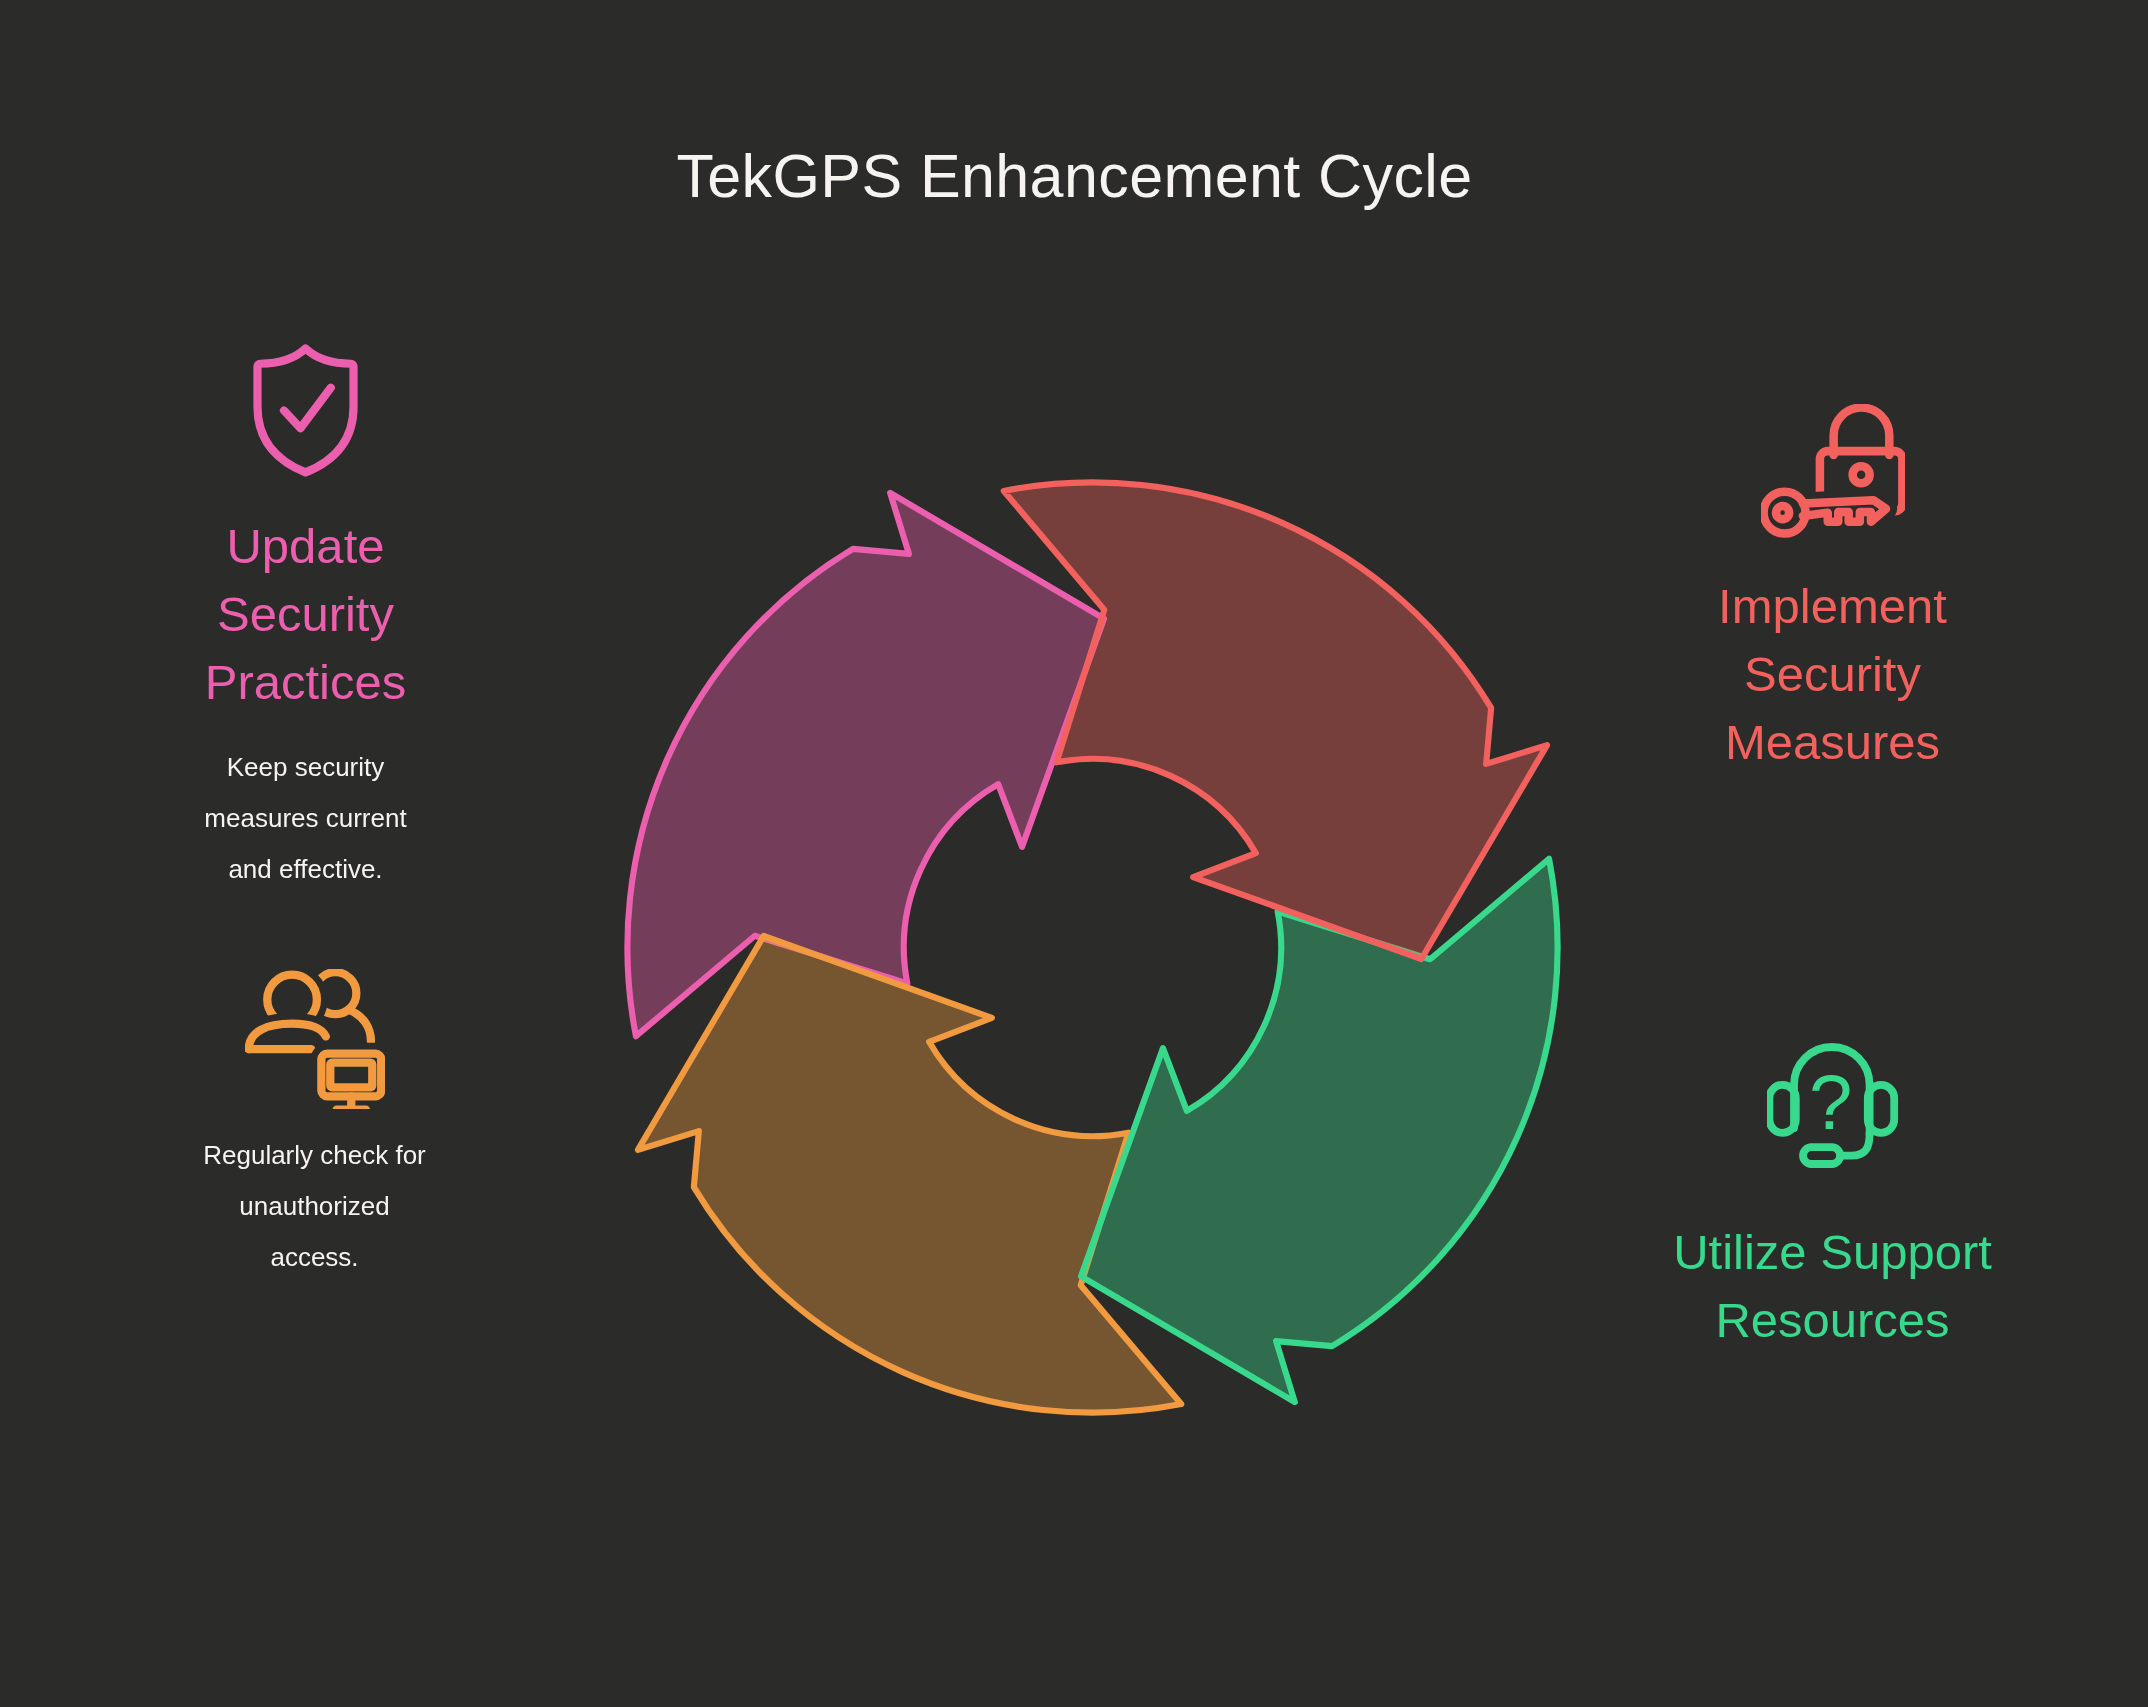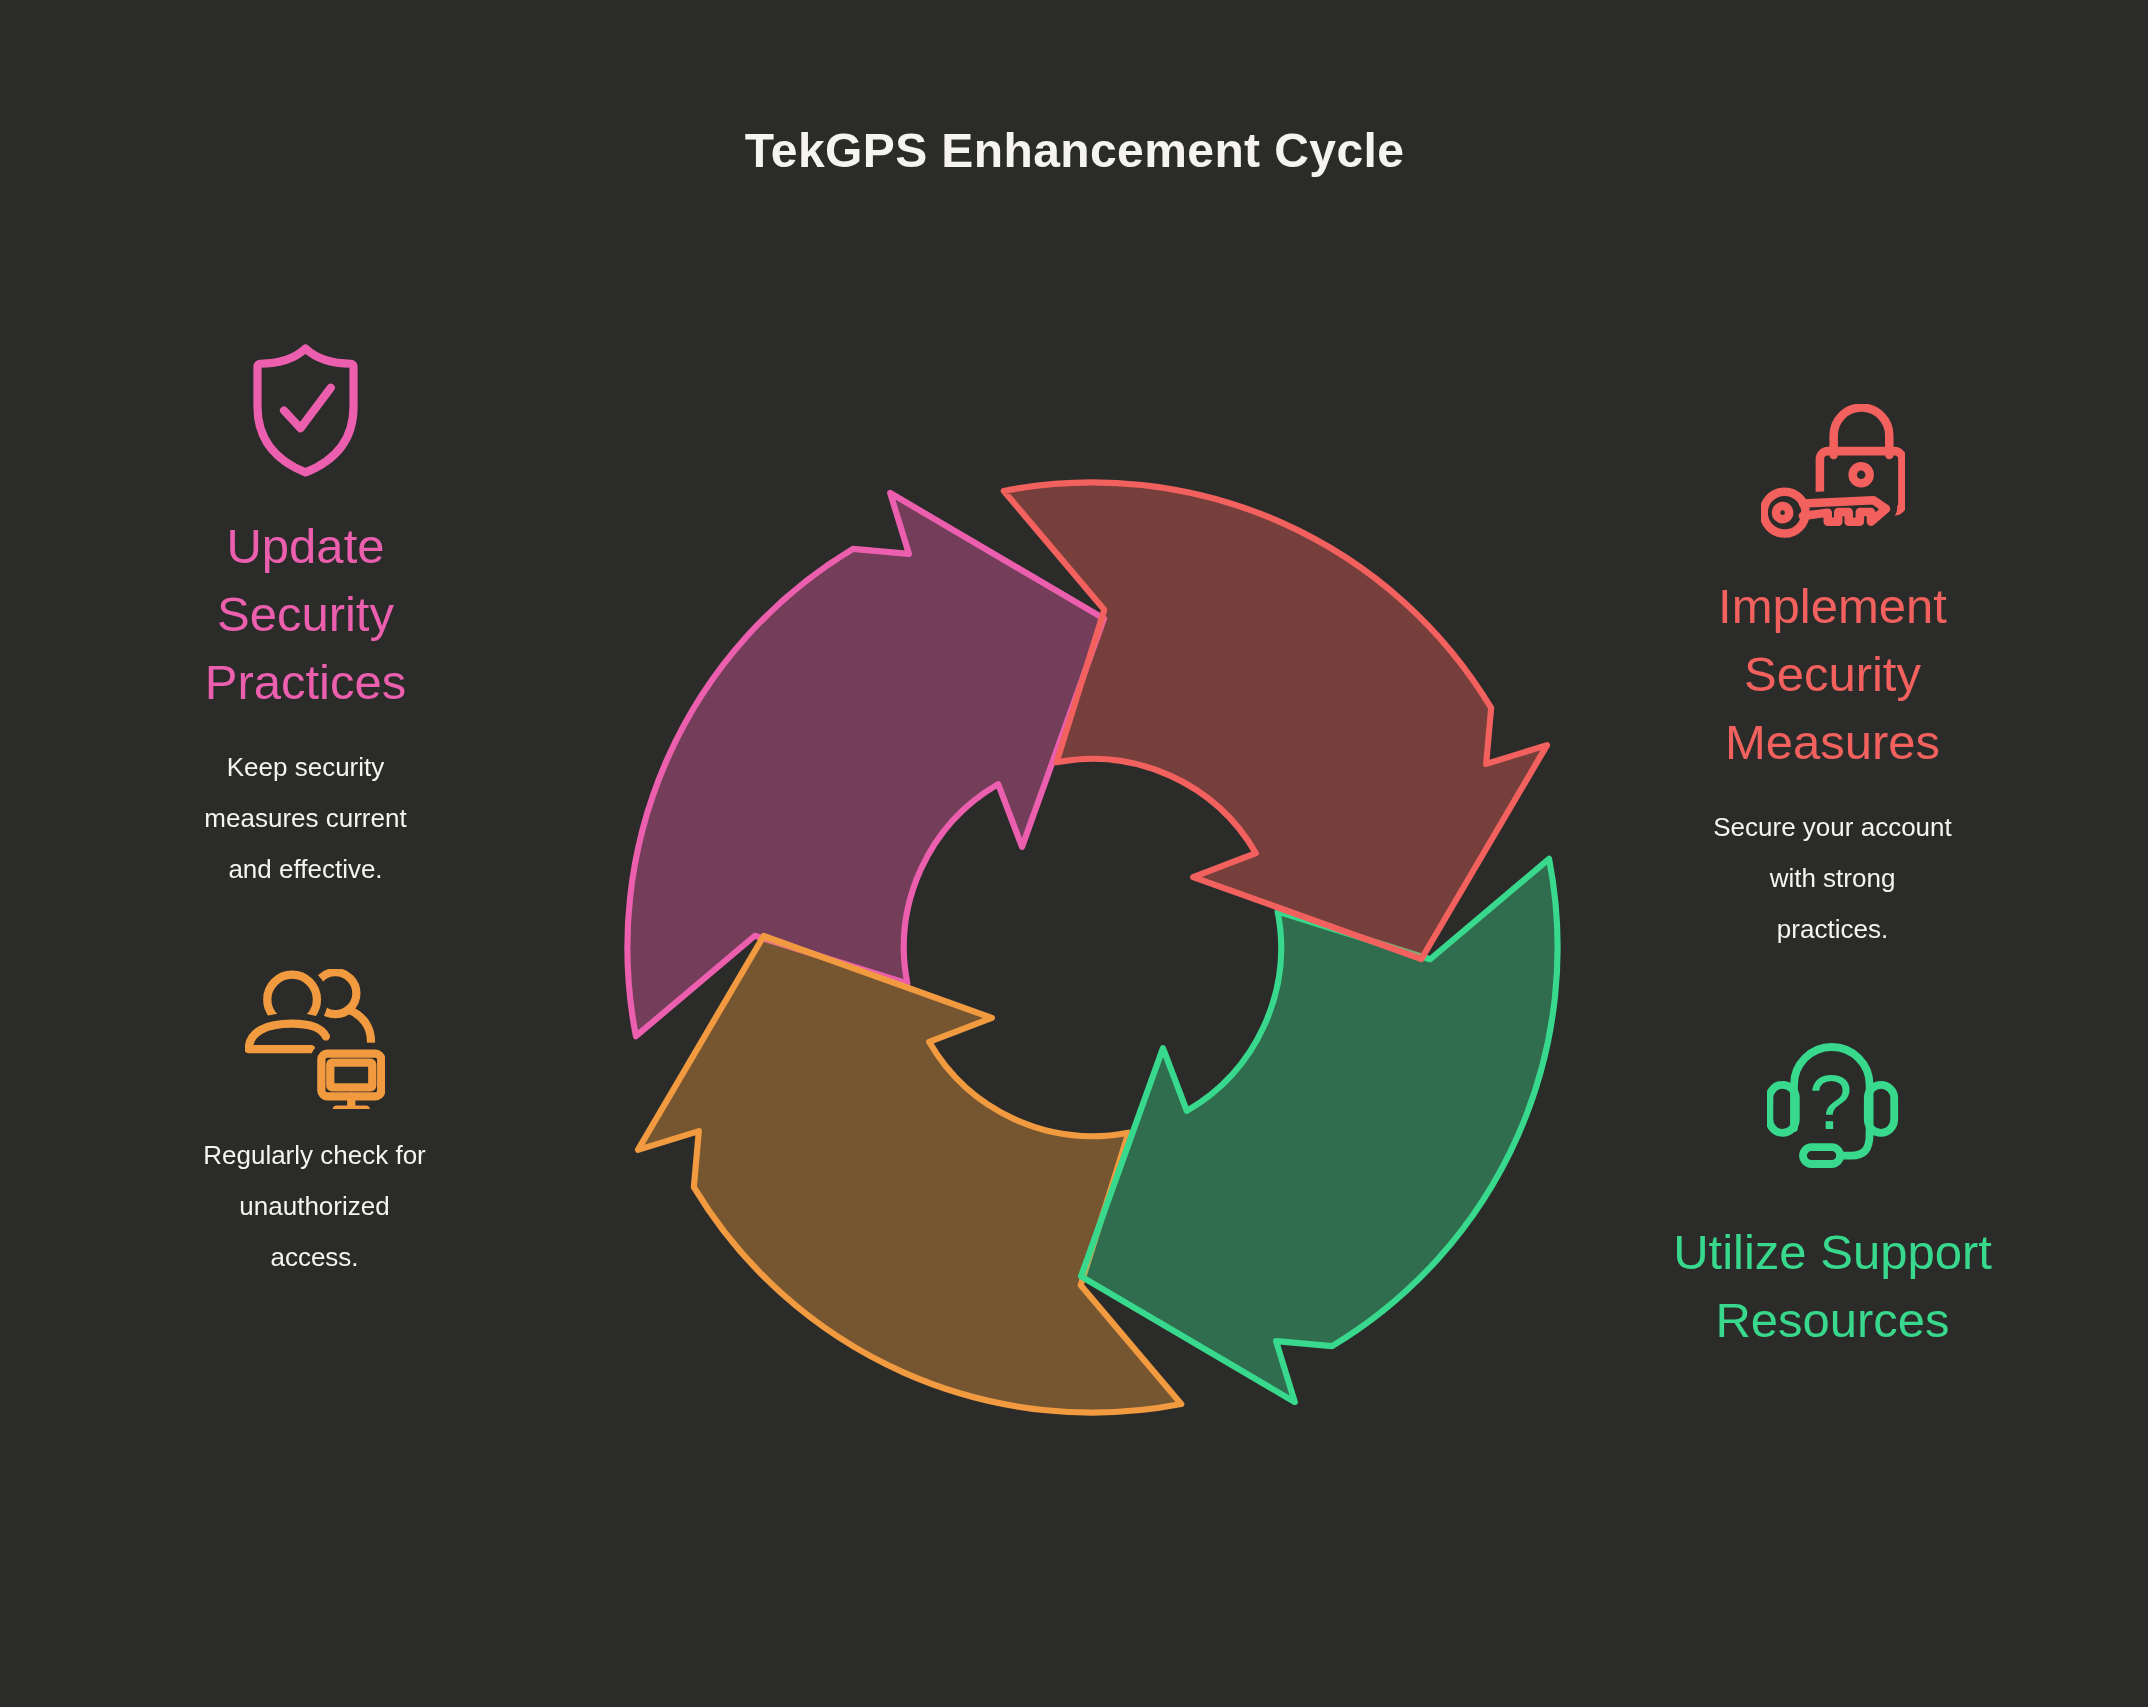--- a/index.html
+++ b/index.html
@@ -6,22 +6,22 @@
     --background:#2b2b29; --text:#f6f4f1;
     --pink:#ec5fae; --red:#f2615d; --green:#38d98c; --orange:#f19a40;
   }
   html,body{margin:0;padding:0;background:var(--background);}
   #canvas{
     position:relative; width:2149px; height:1707px; overflow:hidden;
     background:var(--background);
     font-family:"Liberation Sans","DejaVu Sans",sans-serif;
   }
   .page-title{
-    position:absolute; top:123px; left:0; width:100%;
-    text-align:center; font-size:48px; font-weight:700; color:var(--text);
+    position:absolute; top:141px; left:0; width:100%;
+    text-align:center; font-size:61px; font-weight:400; color:var(--text);
     letter-spacing:0.4px;
   }
   .step{ position:absolute; width:439px; text-align:center; }
   .step .icon-wrap{ height:145px; display:flex; align-items:flex-start; justify-content:center; }
   .step .icon-wrap svg{ color:var(--c); }
   .step-heading{
     margin-top:26px; font-size:49px; line-height:68px; font-weight:400;
     color:var(--c);
   }
   .step-desc{
@@ -75,21 +75,20 @@
         <g>
           <circle class="icon-halo" cx="36" cy="166" r="32"></circle>
           <path class="icon-halo" d="M 64 152 L 172 147 L 191 160 L 168 180 L 168 165 L 151 165 L 151 180 L 134 180 L 134 165 L 118 165 L 118 180 L 102 180 L 102 166 L 64 171"></path>
         </g>
         <circle class="icon-stroke" cx="36" cy="166" r="32"></circle>
         <circle class="icon-stroke" cx="33" cy="166" r="10"></circle>
         <path class="icon-stroke" d="M 64 152 L 172 147 L 191 160 L 168 180 L 168 165 L 151 165 L 151 180 L 134 180 L 134 165 L 118 165 L 118 180 L 102 180 L 102 166 L 64 171"></path>
       </svg>
     </div>
     <div class="step-heading">Implement<br>Security<br>Measures</div>
-    <div class="step-desc">Secure your account<br>with strong<br>practices.</div>
   </div>
 
   <div class="step" id="step-2" style="--c: #f19a40;">
     <div class="icon-wrap">
       <svg width="140" height="140" viewBox="0 0 220 220">
         <circle class="icon-stroke" cx="142" cy="38" r="33"></circle>
         <path class="icon-stroke" d="M 163 64 C 186 73 198 92 198 114"></path>
         <circle class="icon-halo" cx="74" cy="48" r="39"></circle>
         <circle class="icon-stroke" cx="74" cy="48" r="39"></circle>
         <path class="icon-halo" d="M 6 126 C 6 98 34 86 74 86 C 106 86 121 94 127 106"></path>

